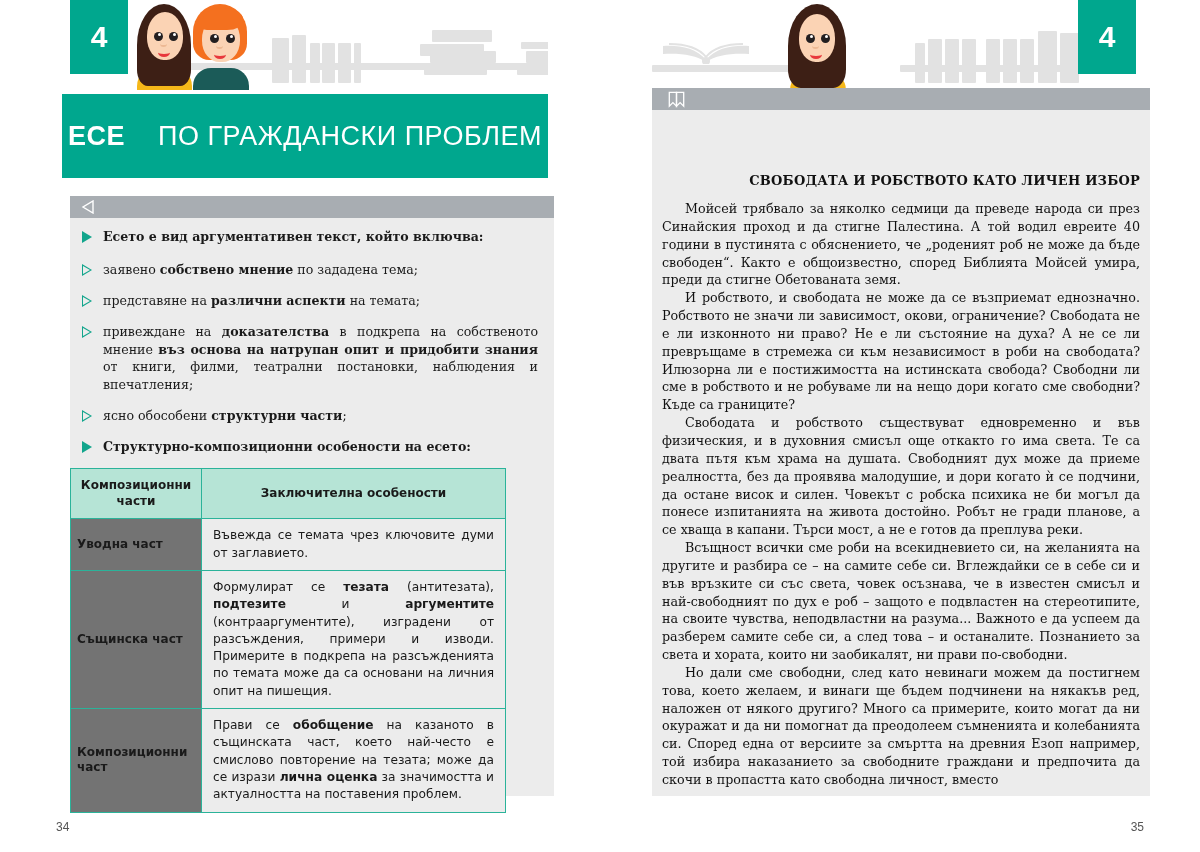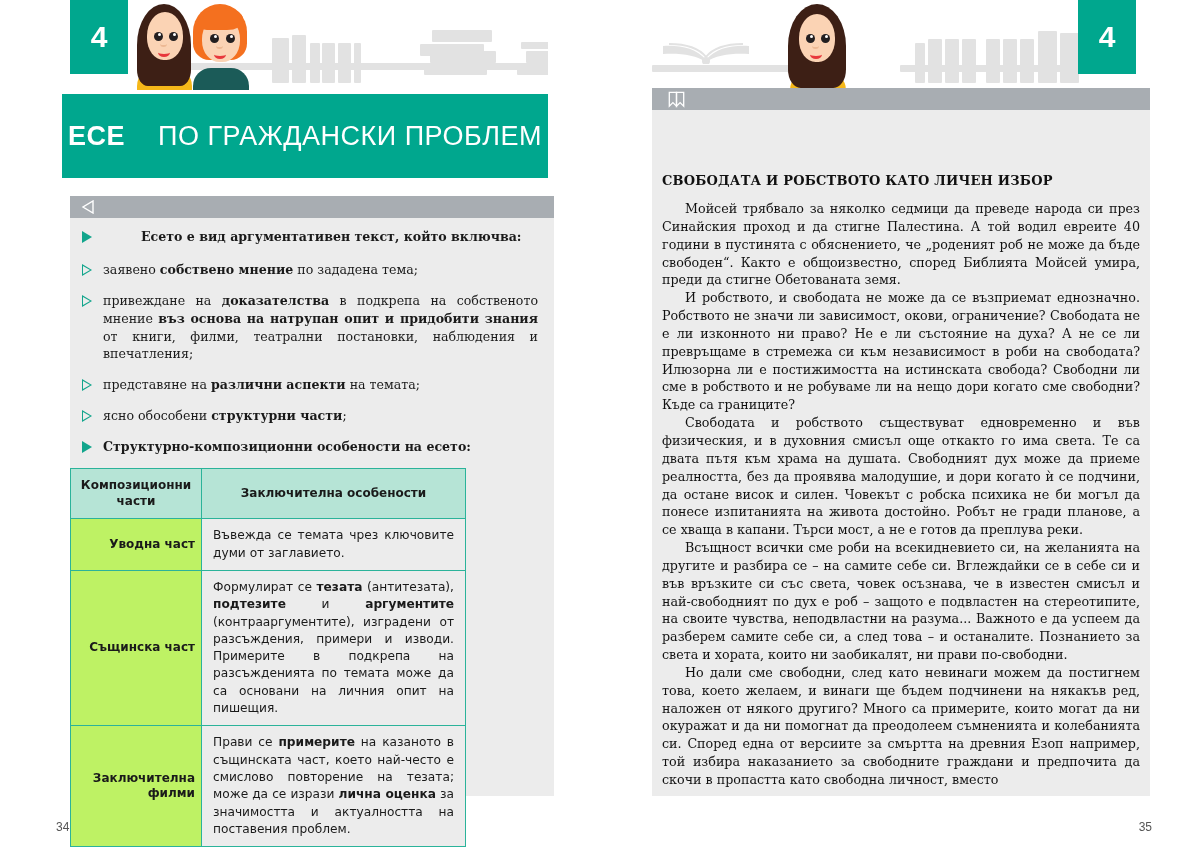--- a/index.html
+++ b/index.html
@@ -58,47 +58,47 @@
 
   
   .panel{position:absolute;background:#ececec;}
 
   
   .bullets{position:absolute;left:82px;width:456px;}
   .bl{display:flex;margin-bottom:13px;font-size:12.6px;line-height:1.42;
       color:#1a1a1a;font-family:"DejaVu Serif", serif;}
   .bl .mark{flex:0 0 21px;padding-top:3px;}
   .bl .txt{flex:1;text-align:justify;}
-  .bl.lead{font-weight:700;margin-bottom:15px;gap:38px;}
+  .bl.lead{font-weight:700;margin-bottom:15px;}
   .bl.lead2{font-weight:700;margin-top:5px;margin-bottom:14px;}
   .tri-f{display:block;width:0;height:0;border-left:10px solid #12a58c;
          border-top:6px solid transparent;border-bottom:6px solid transparent;}
   .tri-o{display:block;width:0;height:0;position:relative;
          border-left:10px solid #12a58c;border-top:6px solid transparent;border-bottom:6px solid transparent;}
   .tri-o:after{content:"";position:absolute;left:-9px;top:-4px;width:0;height:0;
          border-left:7px solid #ececec;border-top:4px solid transparent;border-bottom:4px solid transparent;}
   b.st{font-weight:700;}
 
   
-  .tbl{position:absolute;border-collapse:collapse;width:396px;
+  .tbl{position:absolute;border-collapse:collapse;width:436px;
        font-family:"DejaVu Sans", sans-serif;}
   .tbl td,.tbl th{border:1.6px solid #2bb39a;vertical-align:middle;}
   .tbl th{background:#b6e4d6;color:#1a1a1a;font-size:12px;font-weight:700;
           padding:9px 6px;line-height:1.3;}
-  .tbl td.lbl{background:#bef264;color:#1a1a1a;font-size:12px;font-weight:700;
-          text-align:right;padding:8px 6px;width:118px;line-height:1.3;}
+  .tbl td.lbl{background:#737373;color:#1a1a1a;font-size:12px;font-weight:700;
+          text-align:left;padding:8px 6px;width:118px;line-height:1.3;}
   .tbl td.val{background:#ececec;color:#1a1a1a;font-size:12.2px;
           padding:8px 11px;text-align:justify;line-height:1.42;}
 
   
   .rpanel{position:absolute;background:#ececec;}
   .r-intro{font-family:"DejaVu Serif", serif;font-weight:700;font-size:12.6px;
            line-height:1.36;color:#111;text-align:justify;text-indent:22px;}
   .r-title{font-family:"DejaVu Serif", serif;font-weight:700;font-size:13px;
-           text-align:left;color:#111;letter-spacing:.2px;}
+           text-align:right;color:#111;letter-spacing:.2px;}
   .r-para{font-family:"DejaVu Serif", serif;font-size:12.7px;line-height:1.405;
           color:#111;text-align:justify;text-indent:23px;margin:0;}
 
   .pagenum{position:absolute;bottom:18px;font-size:12px;color:#555;
            font-family:"Liberation Sans", sans-serif;}
 
   .icon-svg{display:block;}
 </style>
 </head>
 <body>
@@ -172,27 +172,27 @@
         <div class="bl">
           <span class="mark">
             <span class="tri-o"></span>
           </span>
           <span class="txt">заявено <b class="st">собствено мнение</b> по зададена тема;</span>
         </div>
         <div class="bl">
           <span class="mark">
             <span class="tri-o"></span>
           </span>
+          <span class="txt">представяне на <b class="st">различни аспекти</b> на темата;</span>
+        </div>
+        <div class="bl">
+          <span class="mark">
+            <span class="tri-o"></span>
+          </span>
           <span class="txt">привеждане на <b class="st">доказателства</b> в подкрепа на собственото мнение <b class="st">въз основа на натрупан опит и придобити знания</b> от книги, филми, театрални постановки, наблюдения и впечатления;</span>
-        </div>
-        <div class="bl">
-          <span class="mark">
-            <span class="tri-o"></span>
-          </span>
-          <span class="txt">представяне на <b class="st">различни аспекти</b> на темата;</span>
         </div>
         <div class="bl">
           <span class="mark">
             <span class="tri-o"></span>
           </span>
           <span class="txt">ясно обособени <b class="st">структурни части</b>;</span>
         </div>
         <div class="bl lead2">
           <span class="mark">
             <span class="tri-f"></span>
@@ -211,22 +211,22 @@
       <tbody>
           <tr>
             <td class="lbl">Уводна част</td>
             <td class="val">Въвежда се темата чрез ключовите думи от заглавието.</td>
           </tr>
           <tr>
             <td class="lbl">Същинска част</td>
             <td class="val">Формулират се <b class="st">тезата</b> (антитезата), <b class="st">подтезите</b> и <b class="st">аргументите</b> (контрааргументите), изградени от разсъждения, примери и изводи. Примерите в подкрепа на разсъжденията по темата може да са основани на личния опит на пишещия.</td>
           </tr>
           <tr>
-            <td class="lbl">Заключителна филми</td>
-            <td class="val">Прави се <b class="st">примерите</b> на казаното в същинската част, което най-често е смислово повторение на тезата; може да се изрази <b class="st">лична оценка</b> за значимостта и актуалността на поставения проблем.</td>
+            <td class="lbl">Композиционни част</td>
+            <td class="val">Прави се <b class="st">обобщение</b> на казаното в същинската част, което най-често е смислово повторение на тезата; може да се изрази <b class="st">лична оценка</b> за значимостта и актуалността на поставения проблем.</td>
           </tr>
         </tbody>
     </table>
 
     <div class="pagenum" style="left:56px;margin-top:40px;">34</div>
   </div>
 
   <div class="page page-right">
 
     <div class="header-band" style="left:52px;width:518px;">
@@ -279,16 +279,16 @@
     <div class="r-title" style="position:absolute;left:62px;top:173px;width:478px;">СВОБОДАТА И РОБСТВОТО КАТО ЛИЧЕН ИЗБОР</div>
 
     <div style="position:absolute;left:62px;top:200px;width:478px;">
         <p class="r-para">Мойсей трябвало за няколко седмици да преведе народа си през Синайския проход и да стигне Палестина. А той водил евреите 40 години в пустинята с обяснението, че „роденият роб не може да бъде свободен“. Както е общоизвестно, според Библията Мойсей умира, преди да стигне Обетованата земя.</p>
         <p class="r-para">И робството, и свободата не може да се възприемат еднозначно. Робството не значи ли зависимост, окови, ограничение? Свободата не е ли изконното ни право? Не е ли състояние на духа? А не се ли превръщаме в стремежа си към независимост в роби на свободата? Илюзорна ли е постижимостта на истинската свобода? Свободни ли сме в робството и не робуваме ли на нещо дори когато сме свободни? Къде са границите?</p>
         <p class="r-para">Свободата и робството съществуват едновременно и във физическия, и в духовния смисъл още откакто го има света. Те са двата пътя към храма на душата. Свободният дух може да приеме реалността, без да проявява малодушие, и дори когато ѝ се подчини, да остане висок и силен. Човекът с робска психика не би могъл да понесе изпитанията на живота достойно. Робът не гради планове, а се хваща в капани. Търси мост, а не е готов да преплува реки.</p>
         <p class="r-para">Всъщност всички сме роби на всекидневието си, на желанията на другите и разбира се – на самите себе си. Вглеждайки се в себе си и във връзките си със света, човек осъзнава, че в известен смисъл и най-свободният по дух е роб – защото е подвластен на стереотипите, на своите чувства, неподвластни на разума... Важното е да успеем да разберем самите себе си, а след това – и останалите. Познанието за света и хората, които ни заобикалят, ни прави по-свободни.</p>
         <p class="r-para">Но дали сме свободни, след като невинаги можем да постигнем това, което желаем, и винаги ще бъдем подчинени на някакъв ред, наложен от някого другиго? Много са примерите, които могат да ни окуражат и да ни помогнат да преодолеем съмненията и колебанията си. Според една от версиите за смъртта на древния Езоп например, той избира наказанието за свободните граждани и предпочита да скочи в пропастта като свободна личност, вместо</p>
       </div>
 
-    <div class="pagenum" style="right:48px;">35</div>
+    <div class="pagenum" style="right:56px;">35</div>
   </div>
 
 </div>
 
 </body></html>

